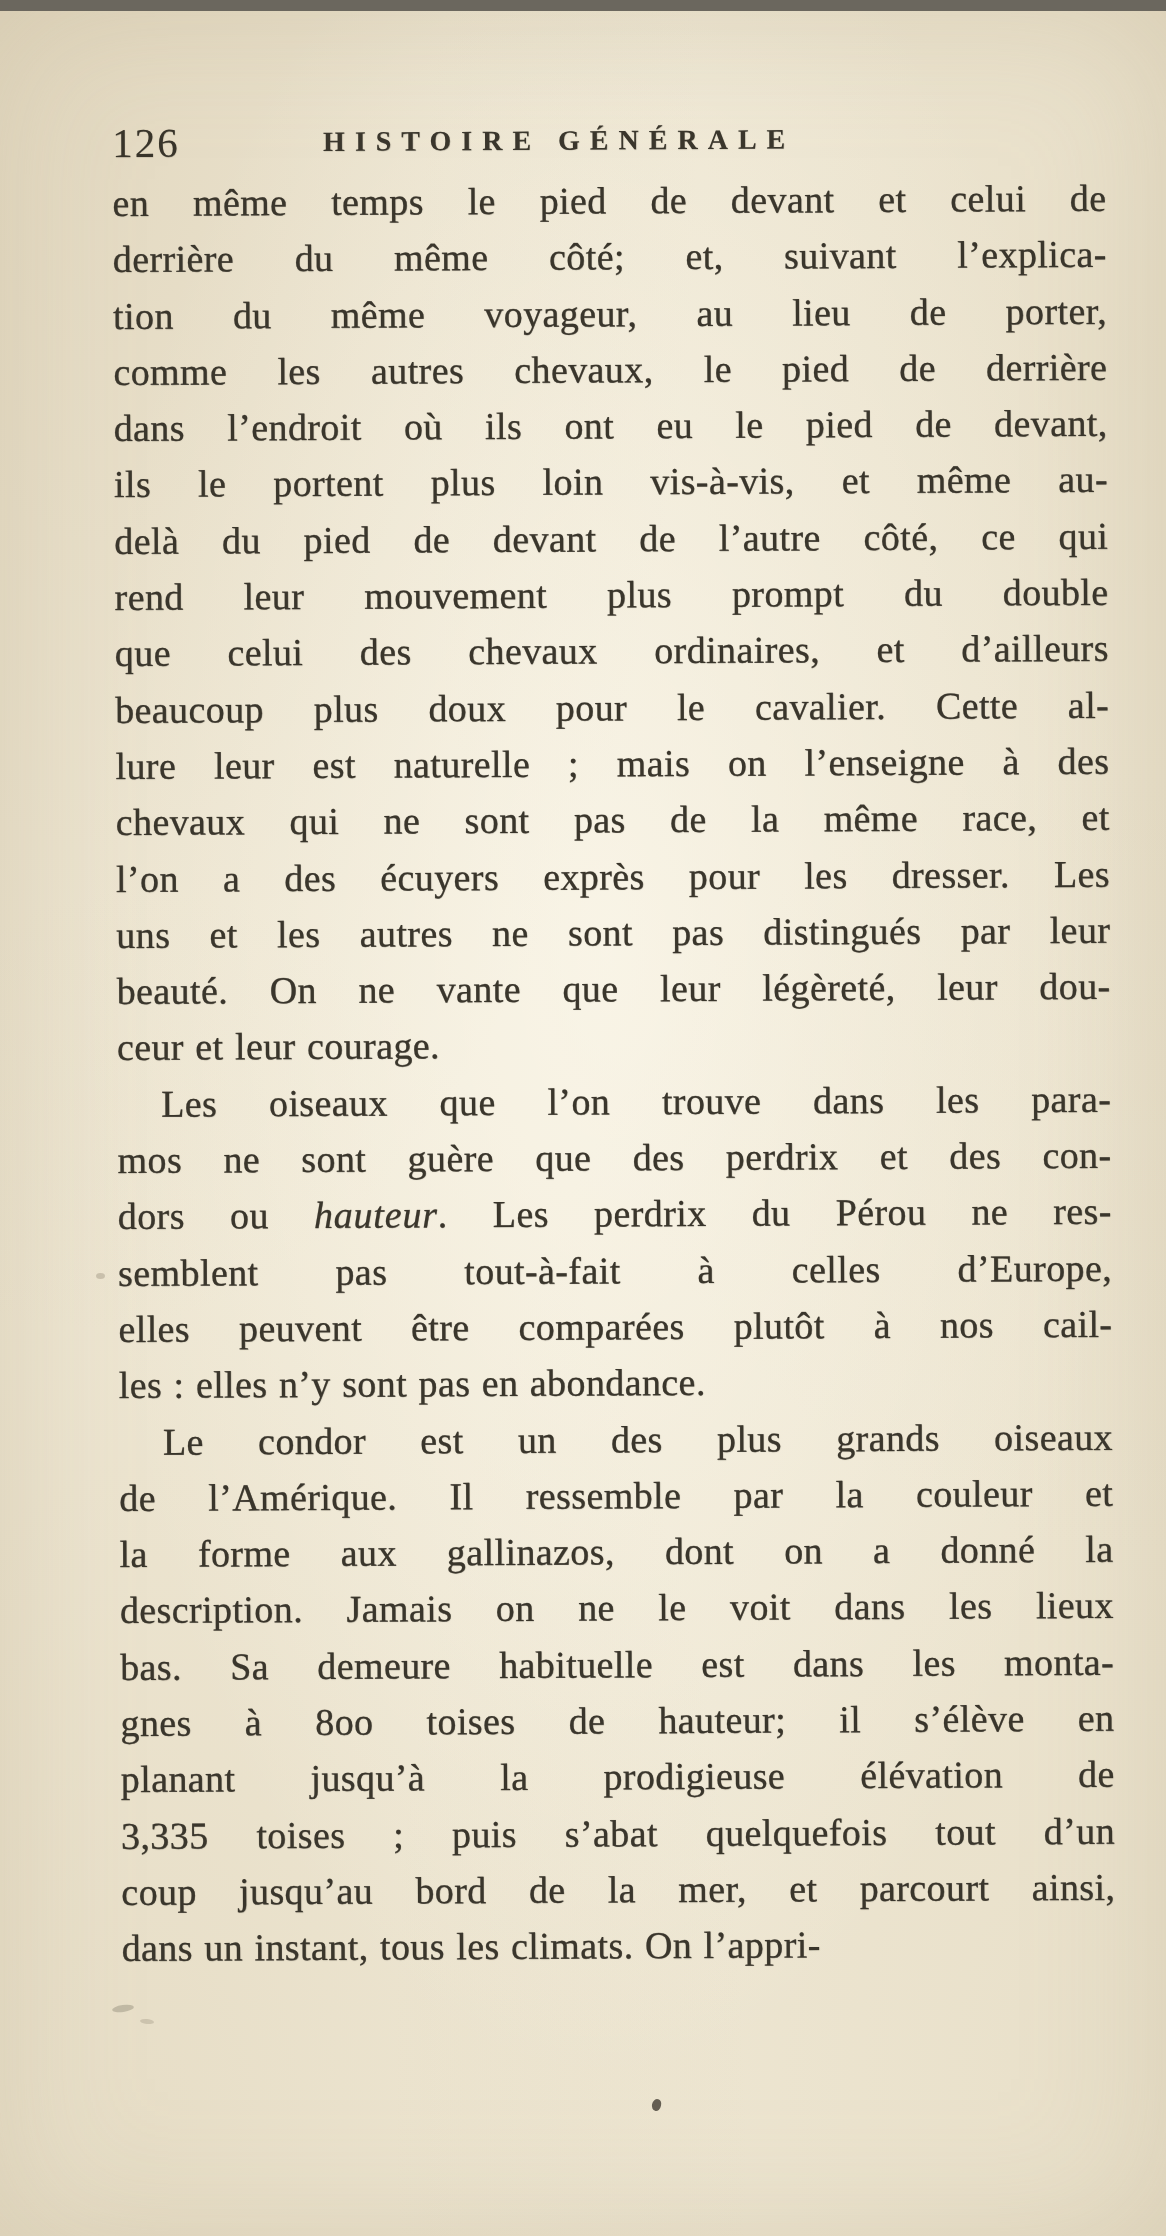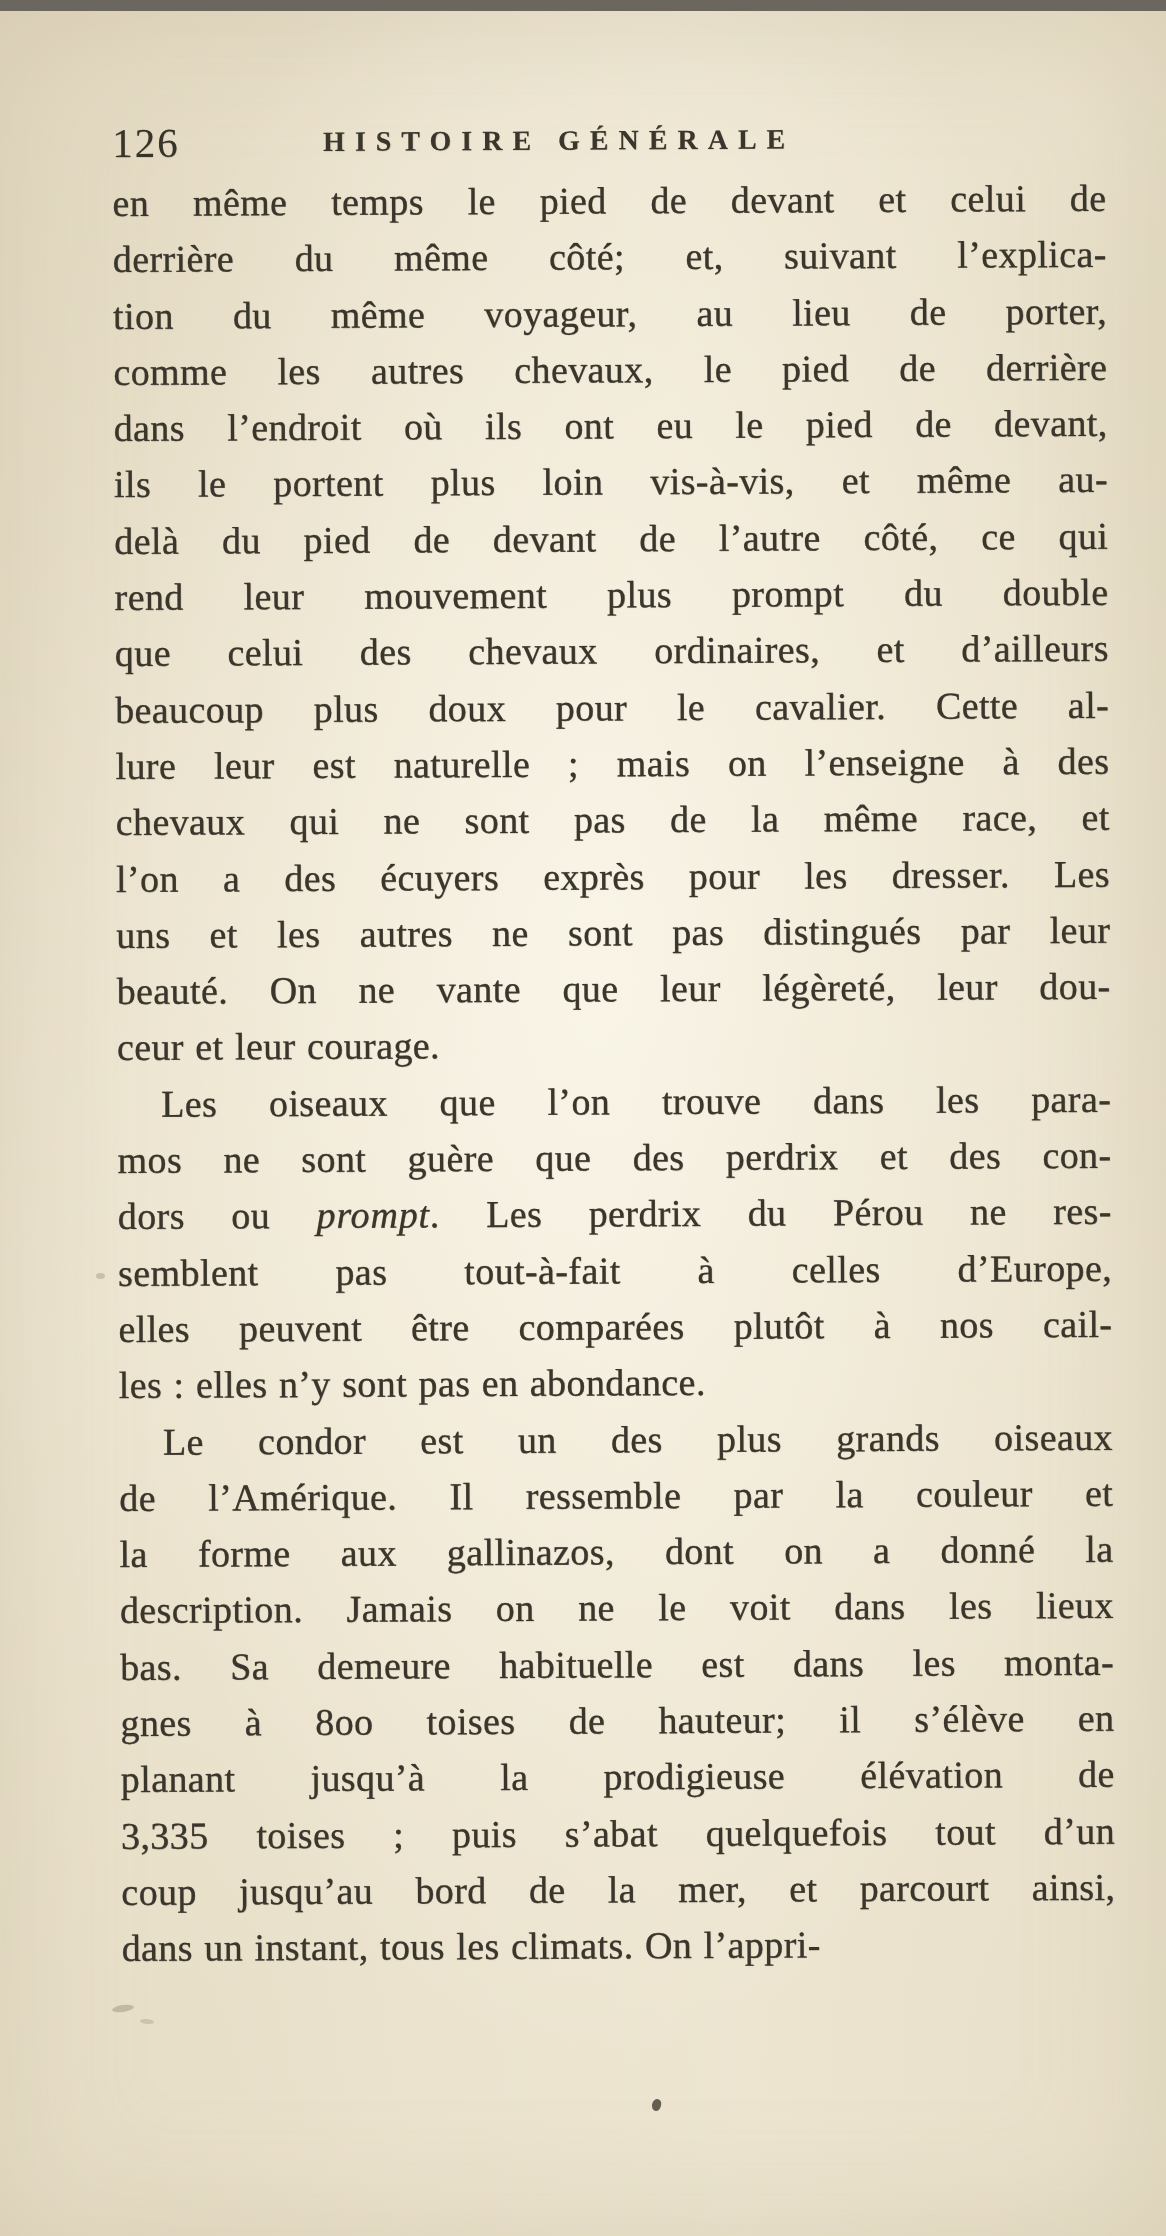--- a/index.html
+++ b/index.html
@@ -147,21 +147,21 @@
           <div class="line">lure leur est naturelle ; mais on l’enseigne à des</div>
           <div class="line">chevaux qui ne sont pas de la même race, et</div>
           <div class="line">l’on a des écuyers exprès pour les dresser. Les</div>
           <div class="line">uns et les autres ne sont pas distingués par leur</div>
           <div class="line">beauté. On ne vante que leur légèreté, leur dou-</div>
           <div class="line last">ceur et leur courage.</div>
         </div>
         <div class="para indent">
           <div class="line">Les oiseaux que l’on trouve dans les para-</div>
           <div class="line">mos ne sont guère que des perdrix et des con-</div>
-          <div class="line">dors ou <i>prompt</i>. Les perdrix du Pérou ne res-</div>
+          <div class="line">dors ou <i>hauteur</i>. Les perdrix du Pérou ne res-</div>
           <div class="line">semblent pas tout-à-fait à celles d’Europe,</div>
           <div class="line">elles peuvent être comparées plutôt à nos cail-</div>
           <div class="line last">les : elles n’y sont pas en abondance.</div>
         </div>
         <div class="para indent">
           <div class="line">Le condor est un des plus grands oiseaux</div>
           <div class="line">de l’Amérique. Il ressemble par la couleur et</div>
           <div class="line">la forme aux gallinazos, dont on a donné la</div>
           <div class="line">description. Jamais on ne le voit dans les lieux</div>
           <div class="line">bas. Sa demeure habituelle est dans les monta-</div>

